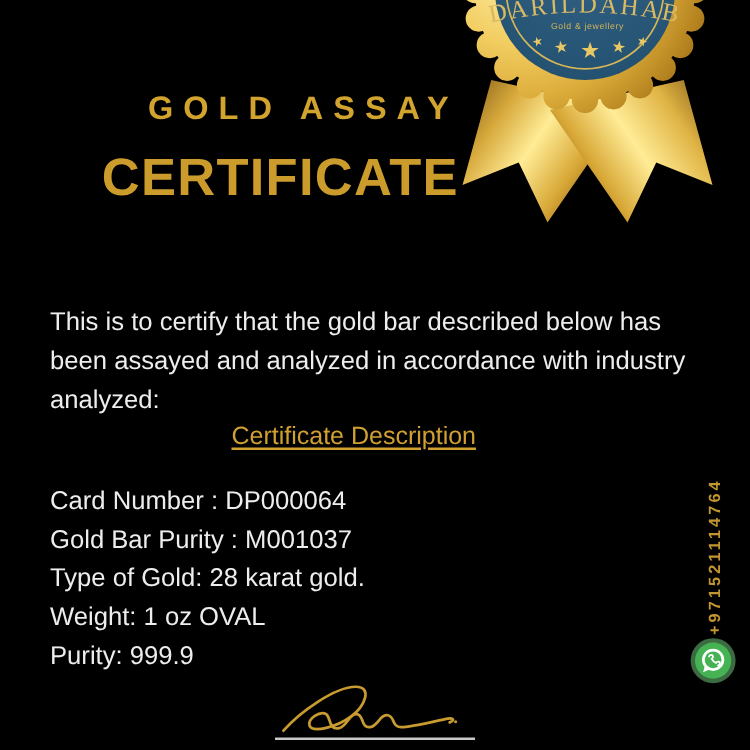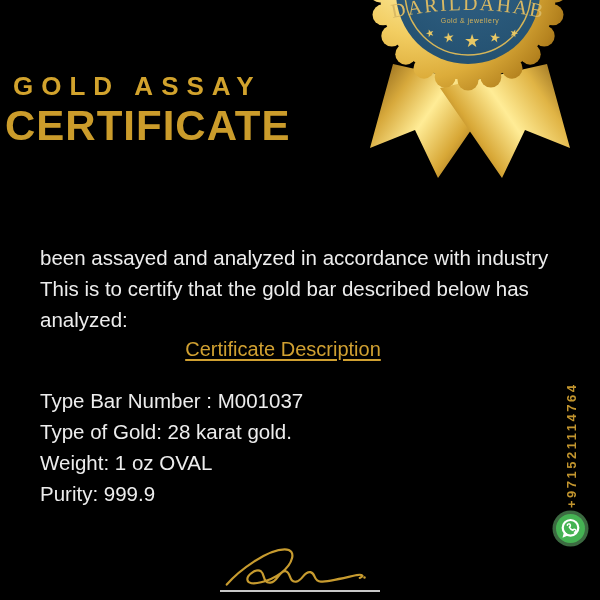--- a/index.html
+++ b/index.html
@@ -1,28 +1,28 @@
 <!DOCTYPE html>
 <html><head>
 <meta charset="utf-8">
 <style>
   html,body{margin:0;padding:0;background:#000;}
   .page{
     position:relative;width:600px;height:600px;background:#000000;
     overflow:hidden;font-family:"Liberation Sans","DejaVu Sans",sans-serif;
   }
   
-  .title-block{position:absolute;left:5px;top:71px;width:362px;text-align:left;}
+  .title-block{position:absolute;left:5px;top:71px;width:362px;text-align:right;}
   .title-line1{
     color:#D2A32D;font-size:26px;font-weight:600;letter-spacing:8px;
     padding-left:8px;white-space:nowrap;
   }
   .title-line2{
     color:#CB9C2B;font-size:42px;font-weight:800;letter-spacing:1px;
-    margin-top:0;white-space:nowrap;
+    margin-top:16px;white-space:nowrap;
   }
   
   .badge{position:absolute;left:360px;top:0px;width:240px;height:190px;}
   
   .intro{
     position:absolute;left:40px;top:242px;width:540px;
     color:#EDEDED;font-size:20.5px;line-height:31px;font-weight:400;
   }
   
   .desc-wrap{position:absolute;left:0px;top:338px;width:566px;text-align:center;}
@@ -117,31 +117,32 @@
       <text x="154" y="36.5" font-size="10" transform="rotate(18 154 33)">★</text>
     </g>
   </svg>
 
   <div class="title-block">
     <div class="title-line1">GOLD ASSAY</div>
     <div class="title-line2">CERTIFICATE</div>
   </div>
 
   <div class="intro">
+    <div>This is to certify that the gold bar described below has</div>
     <div>been assayed and analyzed in accordance with industry</div>
-    <div>This is to certify that the gold bar described below has</div>
     <div>analyzed:</div>
   </div>
 
   <div class="desc-wrap">
     <span class="desc-link">Certificate Description</span>
   </div>
 
   <div class="details">
-    <div>Type Bar Number : M001037</div>
+    <div>Card Number : DP000064</div>
+    <div>Gold Bar Purity : M001037</div>
     <div>Type of Gold: 28 karat gold.</div>
     <div>Weight: 1 oz OVAL</div>
     <div>Purity: 999.9</div>
   </div>
 
   <div class="phone">+971521114764</div>
 
   <svg class="wa" viewBox="0 0 37 37" width="37" height="37">
     <circle cx="18.5" cy="18.5" r="18" fill="#77D381" opacity="0.5"></circle>
     <circle cx="18.5" cy="18.5" r="14.5" fill="#45B353"></circle>

